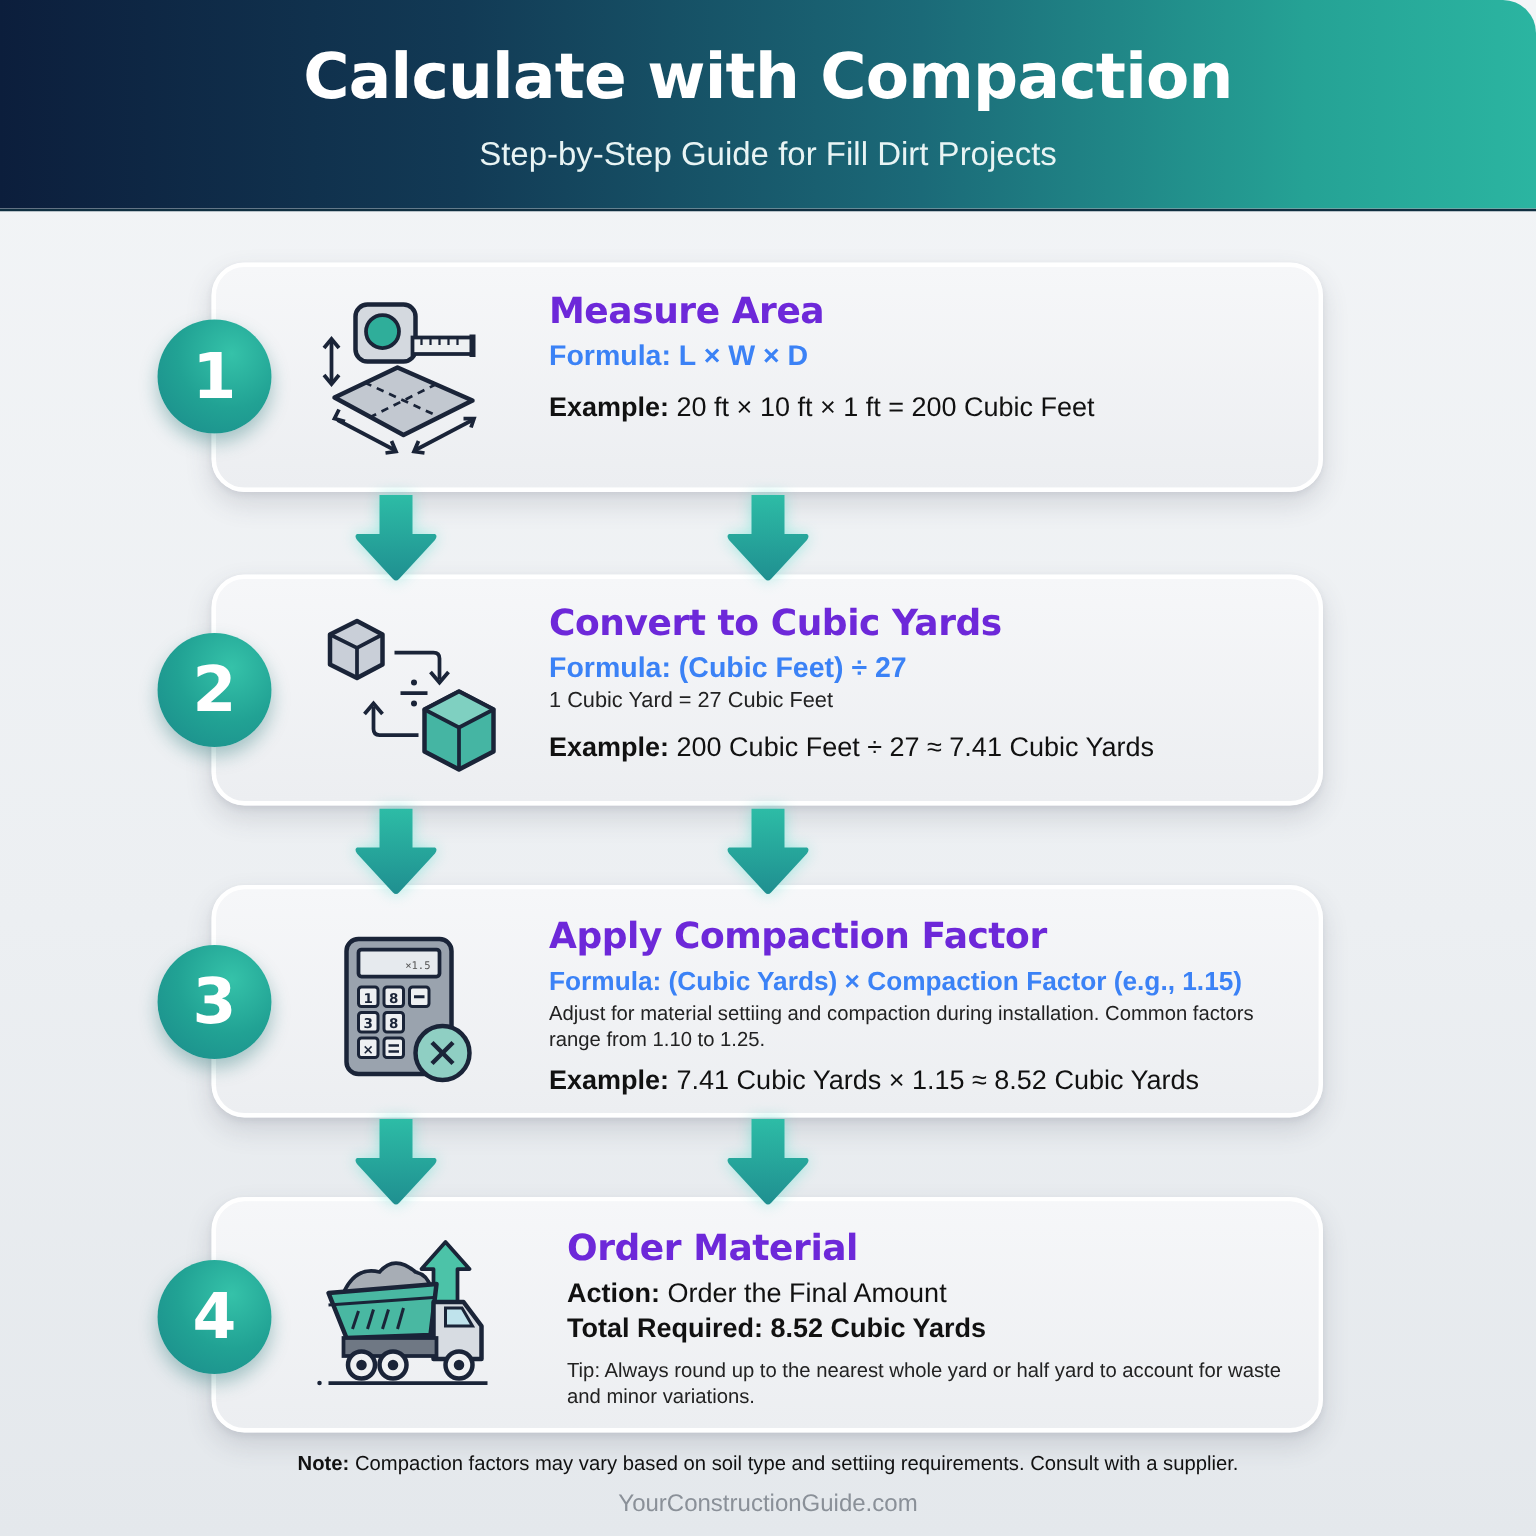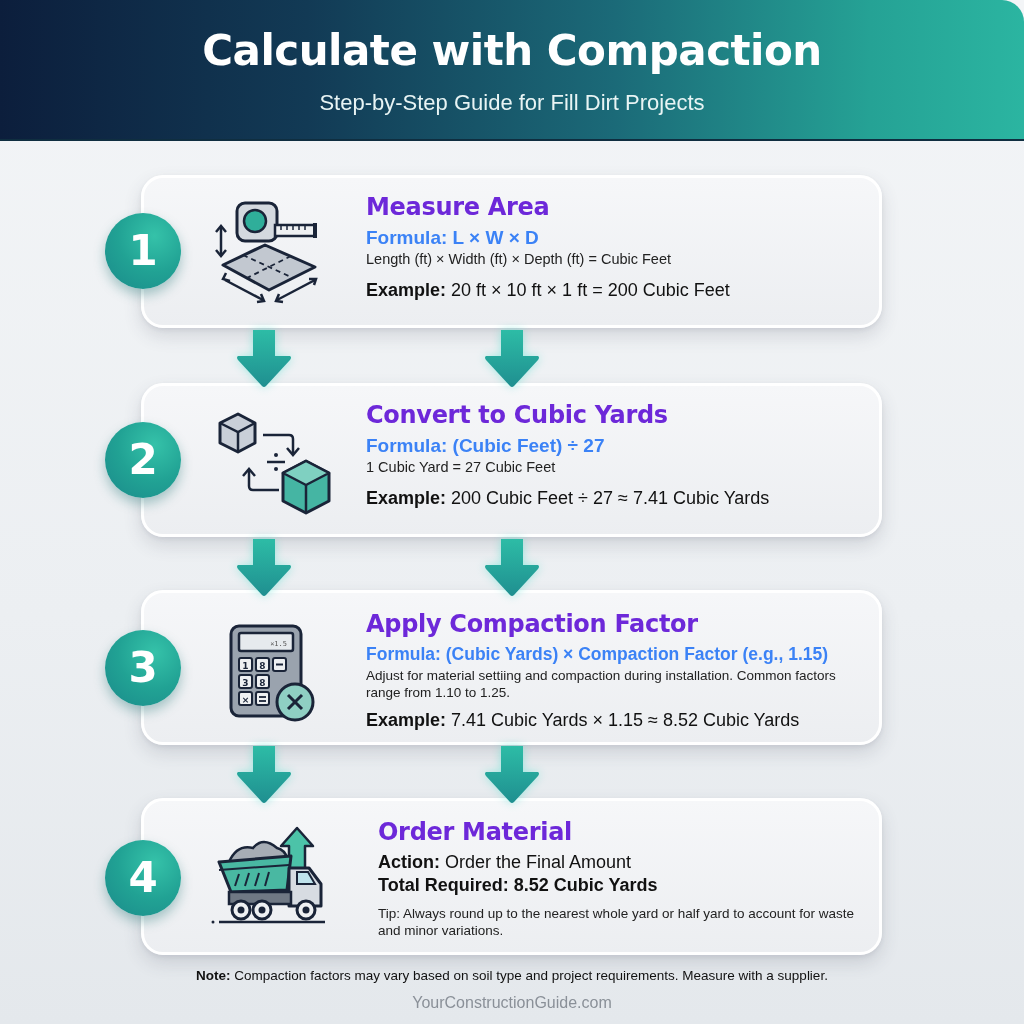--- a/index.html
+++ b/index.html
@@ -111,21 +111,20 @@
     <polyline points="21,78 18,84 25,86" fill="none" stroke="#1a2438" stroke-width="2.5"></polyline>
     <polyline points="52,107 59,106 56,99" fill="none" stroke="#1a2438" stroke-width="2.5"></polyline>
     <line x1="72" y1="105" x2="110" y2="85" stroke="#1a2438" stroke-width="2.5"></line>
     <polyline points="74,99 71,106 78,107" fill="none" stroke="#1a2438" stroke-width="2.5"></polyline>
     <polyline points="104,84 111,84 109,90" fill="none" stroke="#1a2438" stroke-width="2.5"></polyline>
   </svg>
 </div>
 <div class="content" style="top:193px;">
   <div class="step-title">Measure Area</div>
   <div class="formula">Formula: L × W × D</div>
-  <div class="desc">Length (ft) × Width (ft) × Depth (ft) = Cubic Feet</div>
   <div class="example"><b>Example:</b><span> 20 ft × 10 ft × 1 ft = 200 Cubic Feet</span></div>
 </div>
 
 <div class="arrow" style="left:236px;top:330px;">
   <svg viewBox="0 0 56 58">
       <defs>
         <linearGradient id="ag" x1="0" y1="0" x2="0" y2="1">
           <stop offset="0" stop-color="#2dbca6"></stop>
           <stop offset="1" stop-color="#1f8f90"></stop>
         </linearGradient>
@@ -258,14 +257,14 @@
     <circle cx="8" cy="102" r="1.5" fill="#1a2438"></circle>
   </svg>
 </div>
 <div class="content" style="top:818px;margin-left:12px;">
   <div class="step-title">Order Material</div>
   <div class="action"><b>Action:</b><span> Order the Final Amount</span></div>
   <div class="total">Total Required: 8.52 Cubic Yards</div>
   <div class="tip" style="width:480px;">Tip: Always round up to the nearest whole yard or half yard to account for waste and minor variations.</div>
 </div>
 
-<div class="note"><b>Note:</b><span> Compaction factors may vary based on soil type and project requirements. Measure with a supplier.</span></div>
+<div class="note"><b>Note:</b><span> Compaction factors may vary based on soil type and settiing requirements. Consult with a supplier.</span></div>
 <div class="site">YourConstructionGuide.com</div>
 
 </body></html>

